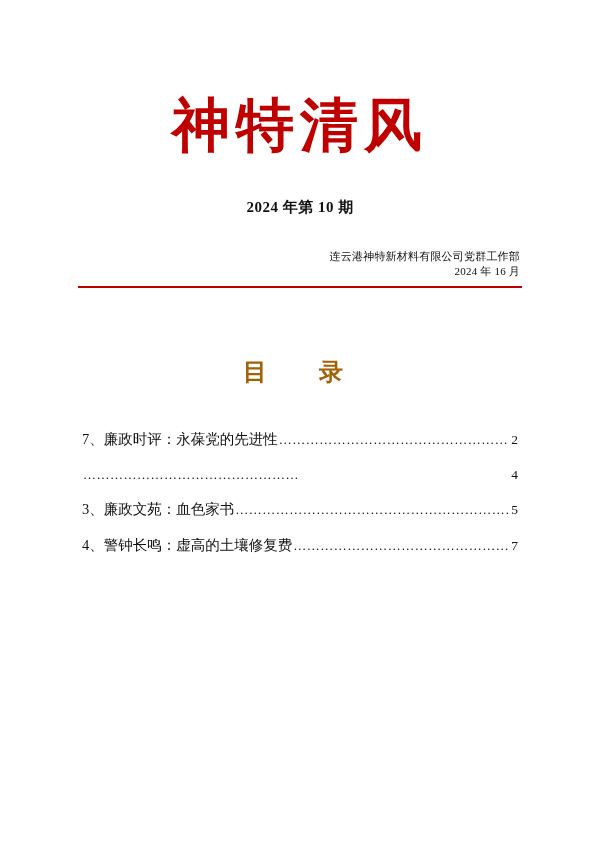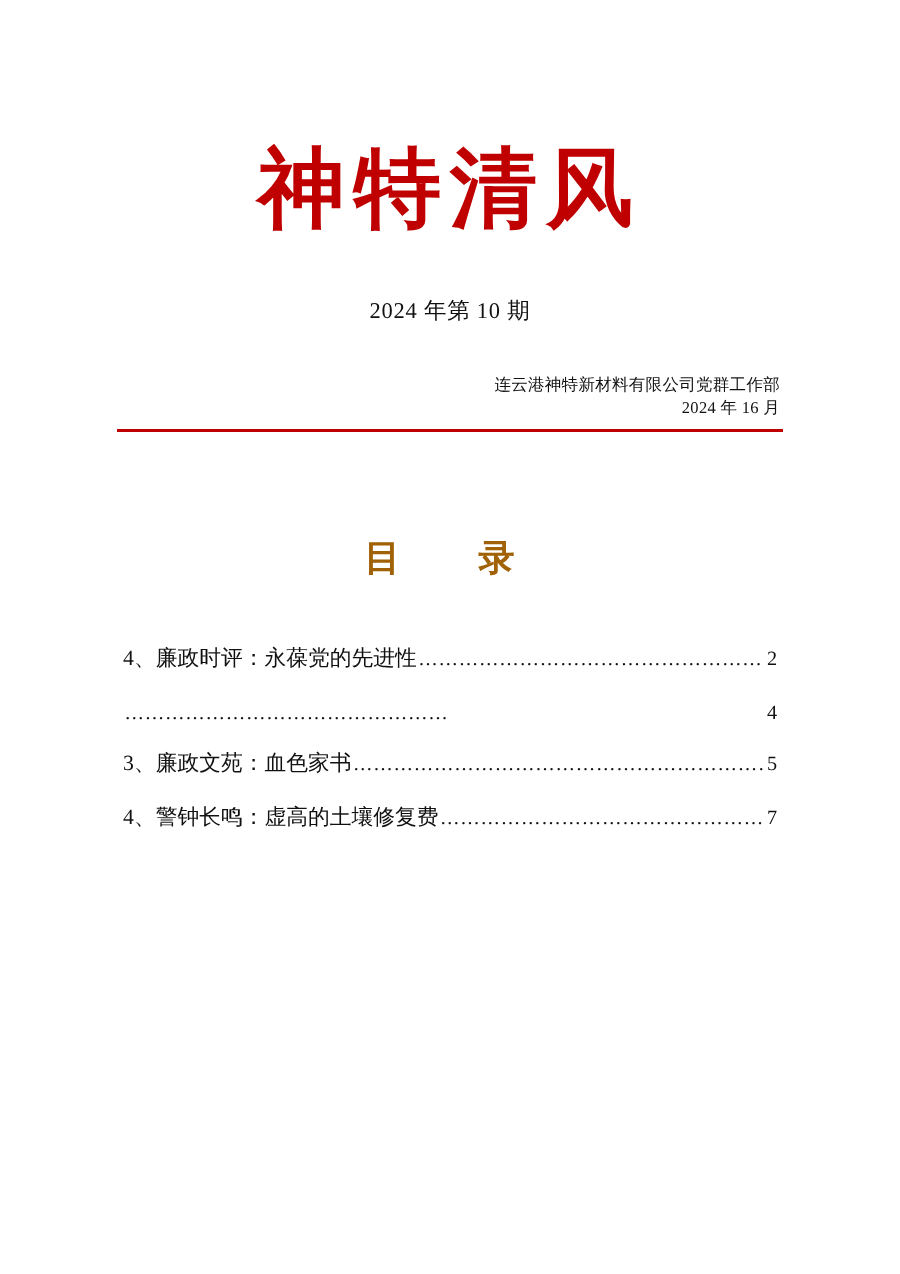--- a/index.html
+++ b/index.html
@@ -28,21 +28,21 @@
     font-family: "DejaVu Serif", "Liberation Serif", serif;
     font-weight: bold;
     font-size: 58px;
     letter-spacing: 6px;
     margin-top: 96px;
     line-height: 1;
   }
   .issue {
     text-align: center;
     font-size: 15px;
-    font-weight: normal;
+    font-weight: bold;
     margin-top: 44px;
     letter-spacing: 0.5px;
     color: #111;
   }
   .meta-row {
     display: flex;
     justify-content: space-between;
     align-items: flex-end;
     font-size: 11px;
     color: #111;
@@ -114,21 +114,21 @@
     <span class="meta-left">连云港神特新材料有限公司党群工作部</span>
     <span class="meta-right">2024 年 16 月</span>
   </div>
   <hr class="rule">
 
   <div class="toc-title">目　录</div>
 
   <div class="toc">
 
     <div class="toc-item">
-      <span class="toc-label">4、廉政时评：永葆党的先进性</span>
+      <span class="toc-label">7、廉政时评：永葆党的先进性</span>
       <span class="toc-dots">……………………………………………</span>
       <span class="toc-page">2</span>
     </div>
 
     <div class="toc-item">
       <span class="toc-dots">…………………………………………</span>
       <span class="toc-page">4</span>
     </div>
 
     <div class="toc-item">

